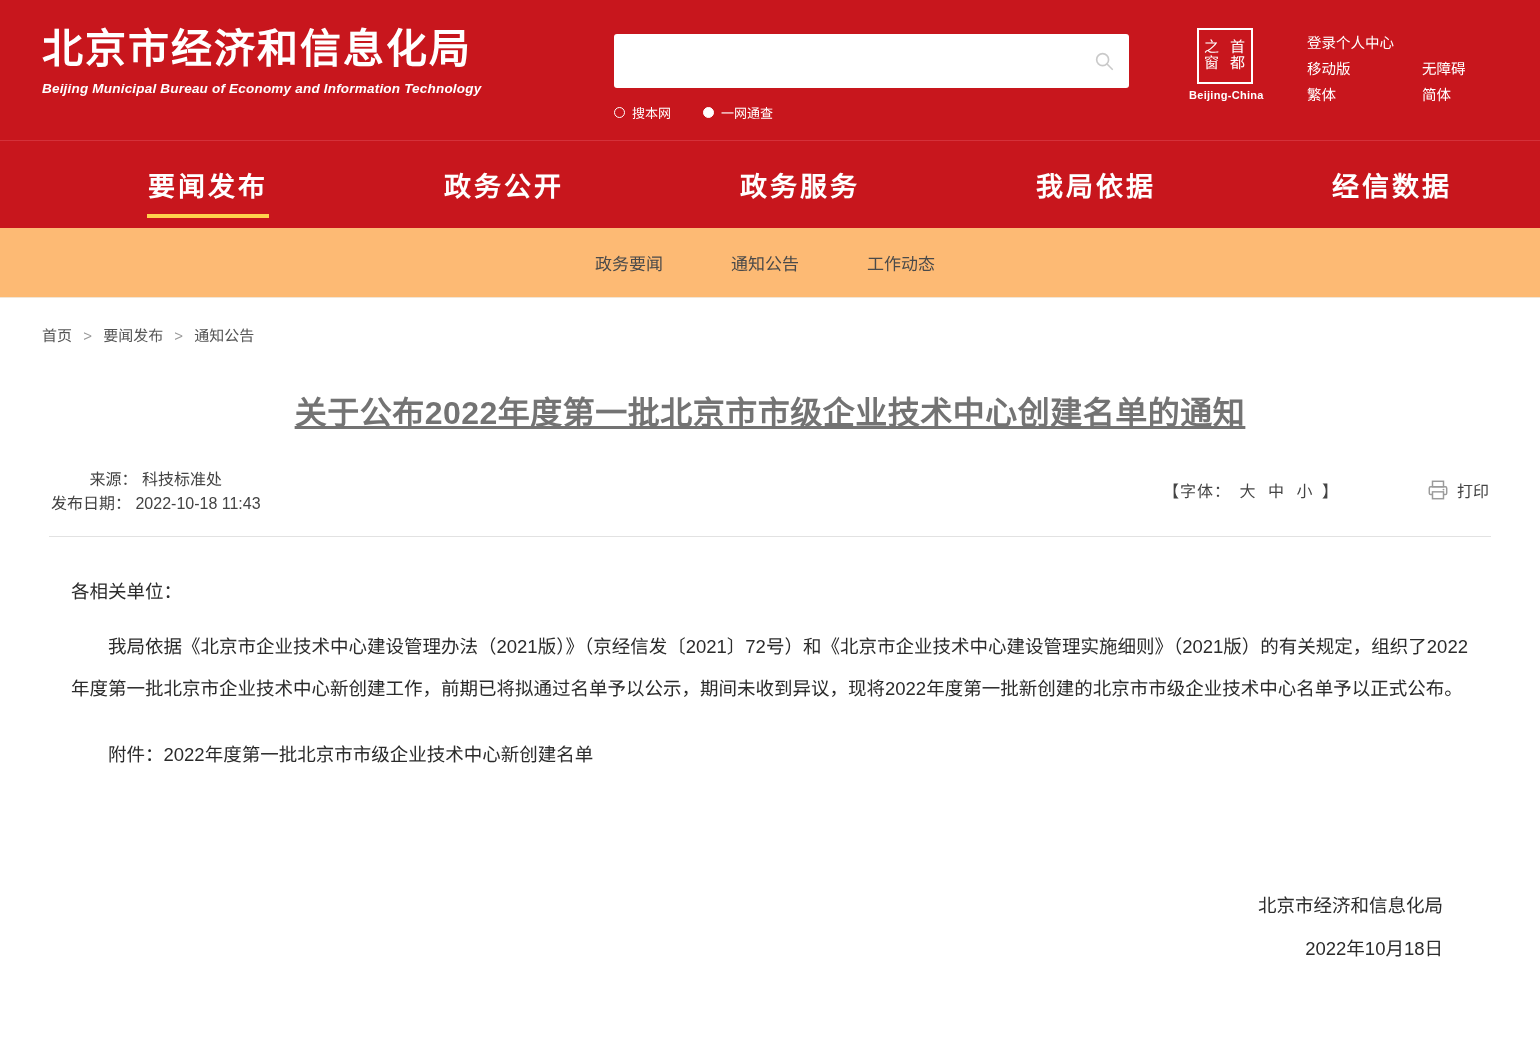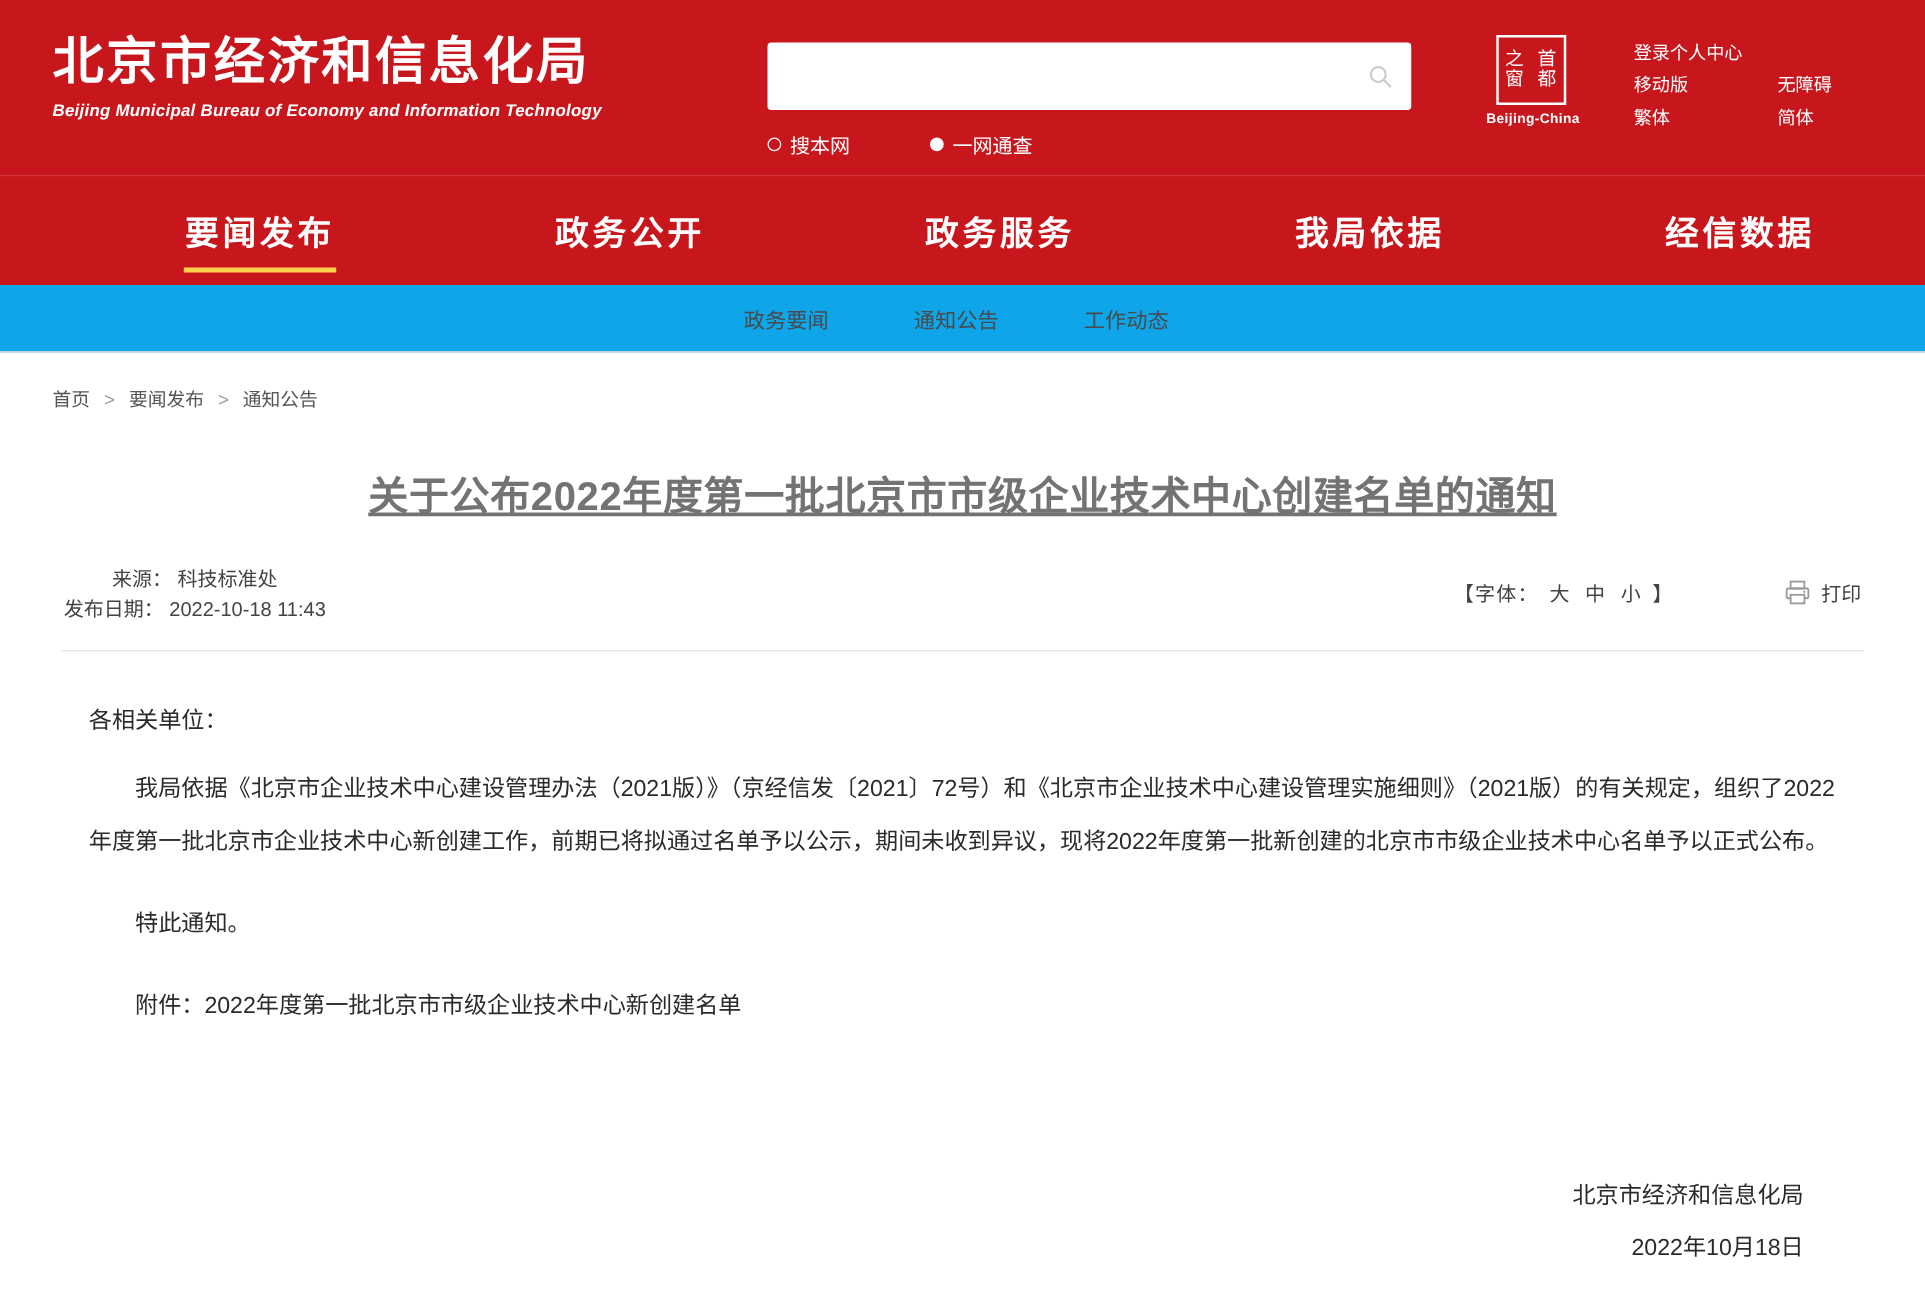--- a/index.html
+++ b/index.html
@@ -70,22 +70,21 @@
     width: 22px;
     height: 22px;
     flex: 0 0 22px;
     opacity: 0.45;
   }
   .radio-row {
     margin-top: 15px;
     display: flex;
     align-items: center;
     color: #ffffff;
-    font-size: 16px;
-    gap: 32px;
+    font-size: 13px;
   }
   .radio-item { display: flex; align-items: center; margin-right: 32px; cursor: pointer; }
   .radio-dot {
     width: 11px; height: 11px; border-radius: 50%;
     border: 1.5px solid #ffffff; margin-right: 7px; background: transparent;
   }
   .radio-dot.checked { background: #ffffff; }
 
   .beijing-logo {
     margin-top: 28px;
@@ -154,22 +153,22 @@
     left: 50%;
     transform: translateX(-50%);
     bottom: 10px;
     width: 122px;
     height: 4px;
     background: #ffd24d;
   }
 
   
   .subnav {
-    height: 54px;
-    background: #0ea5e9;
+    height: 70px;
+    background: #fdba74;
     display: flex;
     align-items: center;
     padding-left: 595px;
     border-bottom: 1px solid #f2e6d6;
   }
   .subnav-item {
     font-size: 17px;
     color: #4a4a4a;
     margin-right: 68px;
     cursor: pointer;
@@ -345,21 +344,20 @@
           <circle cx="18" cy="11.5" r="1" fill="#666"></circle>
         </svg>
         <span>打印</span>
       </div>
     </div>
   </div>
 
   <div class="content">
     <p>各相关单位：</p>
     <p class="indent">我局依据《北京市企业技术中心建设管理办法（2021版）》（京经信发〔2021〕72号）和《北京市企业技术中心建设管理实施细则》（2021版）的有关规定，组织了2022年度第一批北京市企业技术中心新创建工作，前期已将拟通过名单予以公示，期间未收到异议，现将2022年度第一批新创建的北京市市级企业技术中心名单予以正式公布。</p>
-    <p class="indent spaced">特此通知。</p>
     <p class="indent spaced">附件：2022年度第一批北京市市级企业技术中心新创建名单</p>
 
     <div class="signature">
       <div>北京市经济和信息化局</div>
       <div>2022年10月18日</div>
     </div>
   </div>
 </div>
 
 </body></html>

